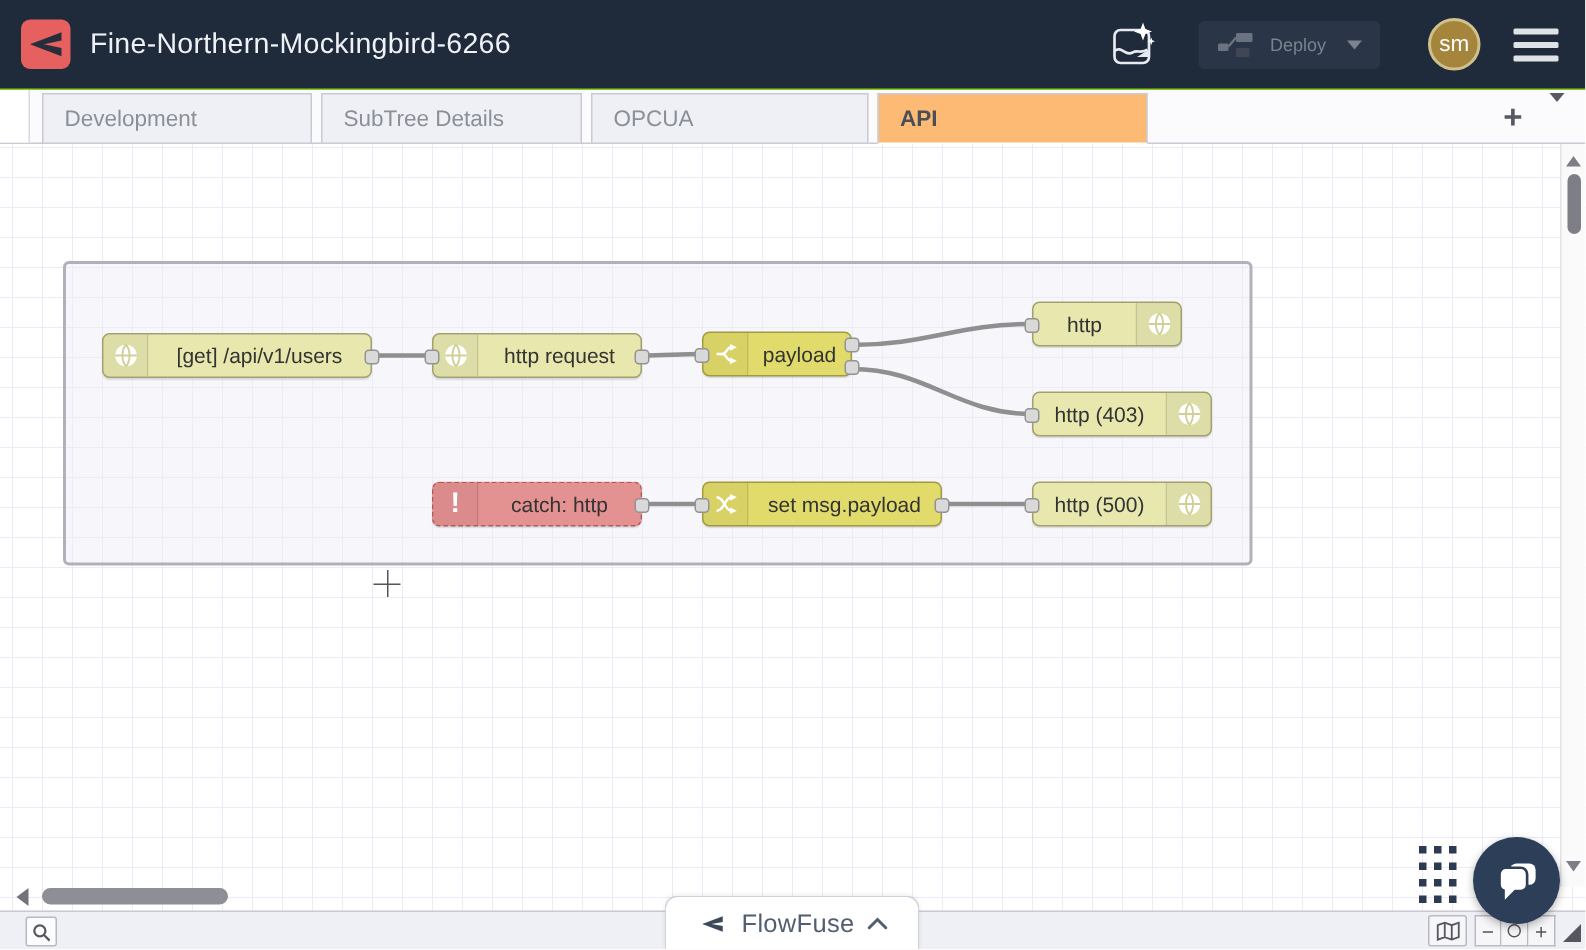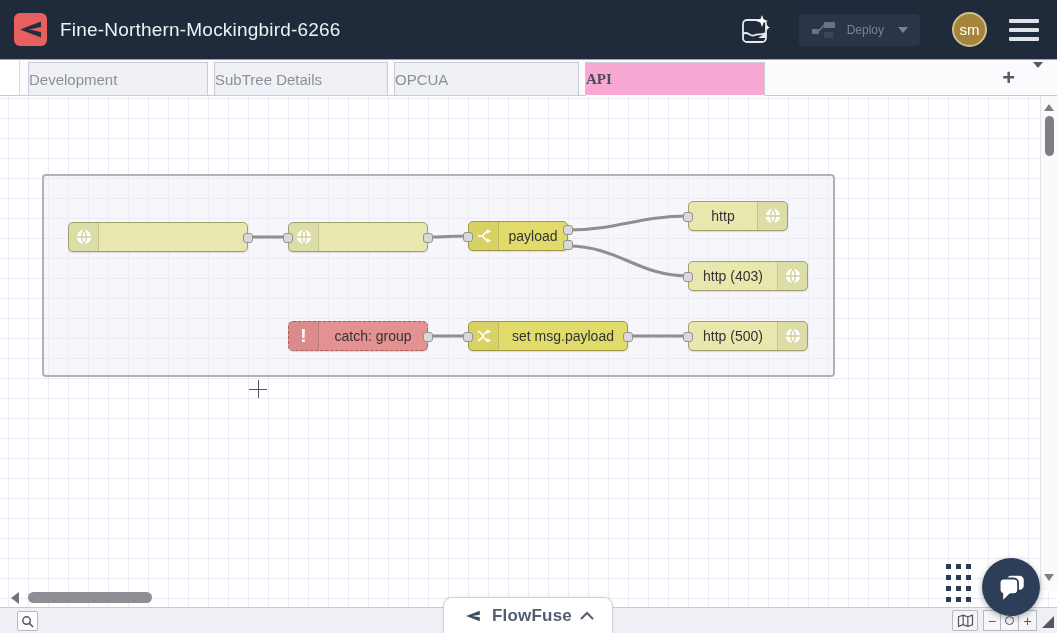--- a/index.html
+++ b/index.html
@@ -22,22 +22,22 @@
   .avatar { width:35px; height:35px; border-radius:50%; background:#a5853c; border:2px solid #cfc08e;
     color:#fff; font-size:15px; display:flex; align-items:center; justify-content:center; margin-right:22px; cursor:pointer; flex:0 0 auto; }
   .hamburger { width:30px; display:flex; flex-direction:column; gap:5px; margin-right:18px; cursor:pointer; flex:0 0 auto; }
   .hamburger span { display:block; height:4px; background:#dfe3e8; border-radius:1px; }
 
   
   .tabbar { position:absolute; left:0; top:60px; width:1057px; height:36px; background:#fbfbfd;
     border-bottom:1px solid #c9cad4; display:flex; align-items:flex-end; }
   .tab-gutter { position:absolute; left:0; top:0; width:20px; height:35px; background:#fff; border-right:1px solid #d8d8e0; }
   .tab { height:34px; margin-bottom:-1px; background:#eff0f5; border:1px solid #c9cad4;
-    display:flex; align-items:center; font-size:15px; color:#8b8f98; cursor:pointer; }
-  .tab.active { background:#f9a8d4; border-bottom:1px solid #fff; color:#4a4f57; font-weight:bold;font-family:Liberation Serif, serif; }
+    display:flex; align-items:center; padding-left:14px; font-size:15px; color:#8b8f98; cursor:pointer; }
+  .tab.active { background:#fdba74; border-bottom:1px solid #fff; color:#4a4f57; font-weight:bold; }
   .tab-controls { margin-left:auto; display:flex; align-items:center; height:35px; padding-right:14px; gap:18px; }
   .tab-add { font-size:22px; font-weight:bold; color:#555a62; cursor:pointer; line-height:1; }
   .tab-menu { cursor:pointer; padding-bottom:2px; }
   .tab-menu .caret-down { border-top-color:#555a62; }
 
   
   .canvas { position:absolute; left:0; top:96px; width:1057px; height:511px; background:#fff;
     background-image:linear-gradient(#ebebf5 1px, transparent 1px), linear-gradient(90deg,#ebebf5 1px, transparent 1px);
     background-size:20px 20px; background-position:8px 2px; overflow:hidden; cursor:crosshair; }
   .group-box { position:absolute; left:42px; top:78px; width:793px; height:203px;
@@ -89,21 +89,21 @@
   .zbtn + .zbtn { border-left:none; }
   .zbtn .circle-glyph { width:9px; height:9px; border:1.5px solid #555; border-radius:50%; }
   .corner-wedge { position:absolute; left:1042px; top:8px; width:0; height:0;
     border-left:12px solid transparent; border-bottom:12px solid #55565e; }
 
   
   .ff-pill { position:absolute; left:443px; top:597px; width:170px; height:36px; background:#fff;
     border:1px solid #cfd2da; border-bottom:none; border-radius:9px 9px 0 0;
     display:flex; align-items:center; justify-content:center; gap:8px; cursor:pointer;
     box-shadow:0 -1px 3px rgba(0,0,0,0.06); }
-  .ff-name { color:#525f70; font-size:17px; font-weight:bold; letter-spacing:.2px; }
+  .ff-name { color:#525f70; font-size:17px; font-weight:normal; letter-spacing:.2px; }
 
   
   .chat-dots { position:absolute; left:946px; top:564px; cursor:grab; }
   .chat-btn { position:absolute; left:982px; top:558px; width:58px; height:58px; border-radius:50%;
     background:#2d3e59; box-shadow:0 2px 6px rgba(0,0,0,0.3); display:flex; align-items:center; justify-content:center; cursor:pointer; }
 </style>
 </head>
 <body>
 
 <div id="app">
@@ -184,30 +184,32 @@
       <path d="M628 240 C652 240 664 240 688 240"></path>
     </svg>
 
     <div class="node n-yellow-light" style="left:68px; top:126px; width:180px">
       <div class="icon left">
         <svg width="18" height="18" viewBox="0 0 20 20">
             <circle cx="10" cy="10" r="8" fill="#fff"></circle>
           <path d="M2 10 h16 M10 2 c3.5 4 3.5 12 0 16 M10 2 c-3.5 4 -3.5 12 0 16" stroke="#cfcf96" stroke-width="1.4" fill="none"></path>
           </svg>
       </div>
+      <div class="lbl">[get] /api/v1/users</div>
       <span class="port out"></span>
     </div>
 
     <div class="node n-yellow-light" style="left:288px; top:126px; width:140px">
       <div class="icon left">
         <svg width="18" height="18" viewBox="0 0 20 20">
             <circle cx="10" cy="10" r="8" fill="#fff"></circle>
           <path d="M2 10 h16 M10 2 c3.5 4 3.5 12 0 16 M10 2 c-3.5 4 -3.5 12 0 16" stroke="#cfcf96" stroke-width="1.4" fill="none"></path>
           </svg>
       </div>
+      <div class="lbl">http request</div>
       <span class="port in"></span>
       <span class="port out"></span>
     </div>
 
     <div class="node n-yellow" style="left:468px; top:125px; width:100px">
       <div class="icon left">
         <svg width="18" height="18" viewBox="0 0 20 20">
           <path d="M3 10 h4 M7 10 C11 10 10 5 14 5 M7 10 C11 10 10 15 14 15" stroke="#fff" stroke-width="1.8" fill="none"></path>
           <polygon points="13,2.5 18,5 13,7.5" fill="#fff"></polygon>
           <polygon points="13,12.5 18,15 13,17.5" fill="#fff"></polygon>
@@ -238,21 +240,21 @@
           <path d="M2 10 h16 M10 2 c3.5 4 3.5 12 0 16 M10 2 c-3.5 4 -3.5 12 0 16" stroke="#cfcf96" stroke-width="1.4" fill="none"></path>
           </svg>
       </div>
       <span class="port in"></span>
     </div>
 
     <div class="node n-red" style="left:288px; top:225px; width:140px">
       <div class="icon left">
         <span class="catch-bang">!</span>
       </div>
-      <div class="lbl">catch: group</div>
+      <div class="lbl">catch: http</div>
       <span class="port out"></span>
     </div>
 
     <div class="node n-yellow" style="left:468px; top:225px; width:160px">
       <div class="icon left">
         <svg width="18" height="18" viewBox="0 0 20 20">
           <path d="M3 5 C9 5 9 15 14 15 M3 15 C9 15 9 5 14 5" stroke="#fff" stroke-width="1.8" fill="none"></path>
           <polygon points="13,2.5 18,5 13,7.5" fill="#fff"></polygon>
           <polygon points="13,12.5 18,15 13,17.5" fill="#fff"></polygon>
         </svg>

